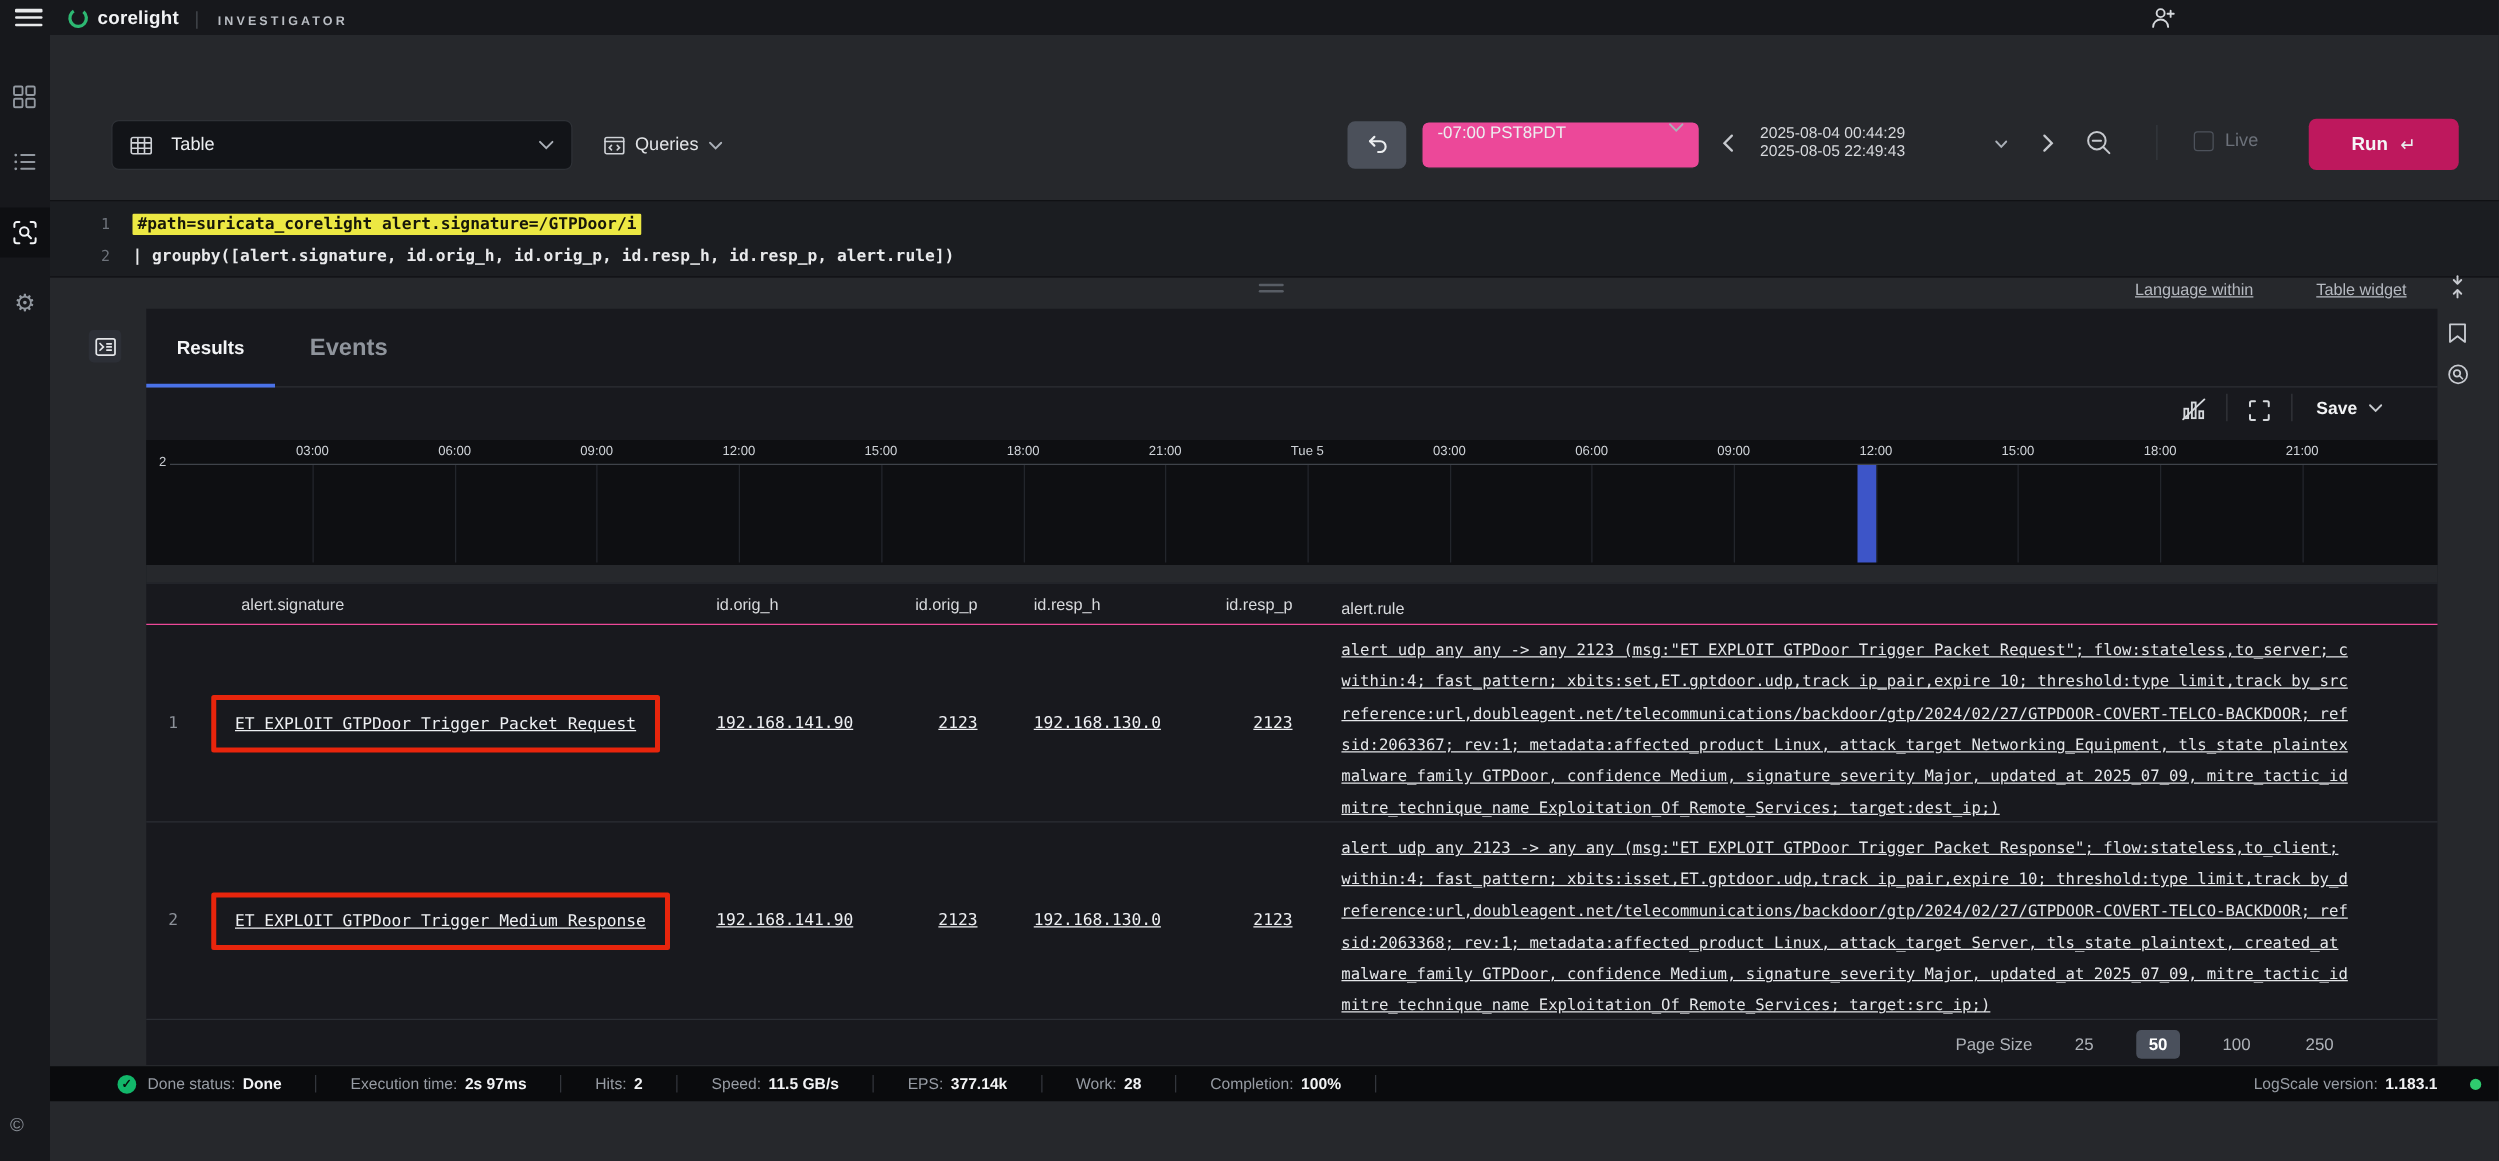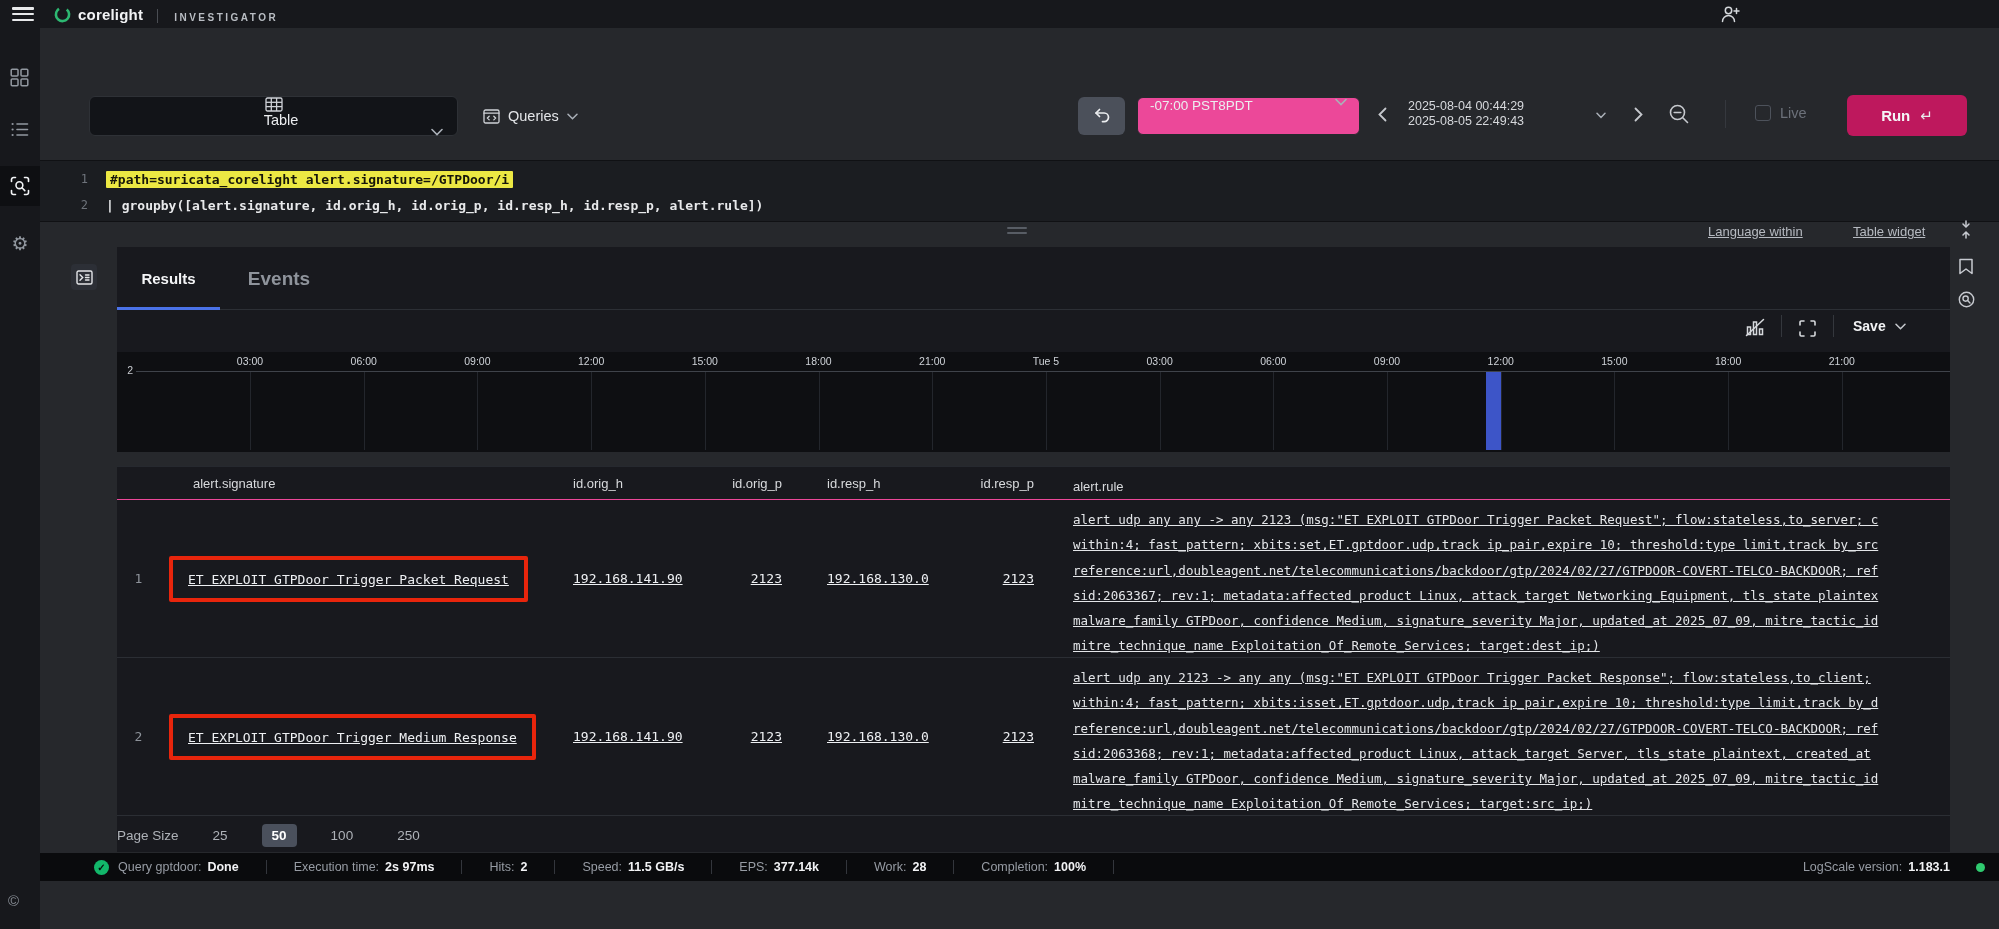--- a/index.html
+++ b/index.html
@@ -23,21 +23,21 @@
 
   
   #sidebar{left:0;top:28px;width:40px;height:901px;background:#17181c;}
   .sb-ic{position:absolute;left:10px;width:20px;height:20px;color:#9298a0;cursor:pointer;}
   #sb-active-bg{position:absolute;left:0;top:138px;width:40px;height:40px;background:#0e0f12;}
   #sb-gear{font-size:19px;line-height:20px;text-align:center;}
   #sb-copy{position:absolute;left:8px;top:864px;font-size:15px;color:#878c94;cursor:pointer;}
 
   
   #table-dd{left:89px;top:96px;width:369px;height:40px;background:#121418;border:1px solid #2e3136;border-radius:6px;
-    display:flex;align-items:center;padding:0 14px;box-sizing:border-box;cursor:pointer;flex-direction:column;}
+    display:flex;align-items:center;padding:0 14px;box-sizing:border-box;cursor:pointer;}
   #table-dd .lbl{color:#eceef0;font-size:14.5px;margin-left:15px;}
   #table-dd .chev{margin-left:auto;}
   #queries-btn{left:483px;top:96px;height:40px;display:flex;align-items:center;gap:8px;cursor:pointer;}
   #queries-btn .lbl{color:#e3e5e8;font-size:14.5px;}
   #undo-btn{left:1078px;top:97px;width:47px;height:38px;background:#4b505a;border-radius:6px;display:flex;align-items:center;justify-content:center;cursor:pointer;}
   #tz-dd{left:1137px;top:97px;width:223px;height:38px;background:#ec4899;border:1px solid #26292e;border-radius:6px;
     display:flex;align-items:flex-start;padding:0 12px;box-sizing:border-box;cursor:pointer;}
   #tz-dd .lbl{color:#eceef0;font-size:13.5px;}
   #tz-dd .chev{margin-left:auto;}
   #prev-arrow{left:1378px;top:107px;cursor:pointer;}
@@ -122,21 +122,21 @@
   .c-op{display:flex;align-items:center;justify-content:flex-end;padding-right:8px;}
   .c-rh{display:flex;align-items:center;padding-left:37px;}
   .c-rp{display:flex;align-items:center;justify-content:flex-end;padding-right:21px;}
   .c-rule{padding:7px 0 0 18px;overflow:hidden;}
   #thead .c-sig{padding-left:33px;}
   .vlink{color:#eef0f3;font-size:13px;text-decoration:underline;white-space:nowrap;cursor:pointer;}
   .sigbox{display:inline-block;border:4px solid #e8250c;border-radius:2px;padding:10px 15px;margin-left:9px;background:transparent;}
   .rline{color:#e4e6e9;font-size:12.5px;line-height:25.3px;text-decoration:underline;white-space:nowrap;overflow:hidden;cursor:pointer;}
 
   
-  #pagesize{position:absolute;left:0;top:571px;width:1833px;height:34px;display:flex;align-items:center;
+  #pagesize{position:absolute;left:0;top:571px;width:1833px;height:34px;display:flex;align-items:center;justify-content:flex-end;
     padding-right:73px;box-sizing:border-box;gap:24px;}
   #pagesize .pl{color:#aeb2b8;font-size:13.5px;}
   #pagesize .opt{color:#aeb2b8;font-size:13.5px;cursor:pointer;padding:4px 10px;border-radius:4px;}
   #pagesize .opt.sel{background:#4a505c;color:#ffffff;font-weight:600;}
 
   
   #statusbar{left:40px;top:853px;width:1959px;height:28px;background:#0a0b0d;display:flex;align-items:center;
     padding:0 14px 0 54px;box-sizing:border-box;font-size:12.5px;}
   .st-item{display:flex;align-items:center;gap:6px;white-space:nowrap;}
   .st-item .l{color:#979ca4;}
@@ -497,21 +497,21 @@
       <span class="opt sel">50</span>
       <span class="opt">100</span>
       <span class="opt">250</span>
     </div>
 </div>
 
 <div id="statusbar" class="abs">
   <span id="st-check">✓</span>
   <span id="st-items" style="display:flex;align-items:center;">
       <span class="st-item">
-        <span class="l">Query gptdoor:</span>
+        <span class="l">Done status:</span>
         <span class="v">Done</span>
       </span>
       <span class="st-div"></span>
       <span class="st-item">
         <span class="l">Execution time:</span>
         <span class="v">2s 97ms</span>
       </span>
       <span class="st-div"></span>
       <span class="st-item">
         <span class="l">Hits:</span>

